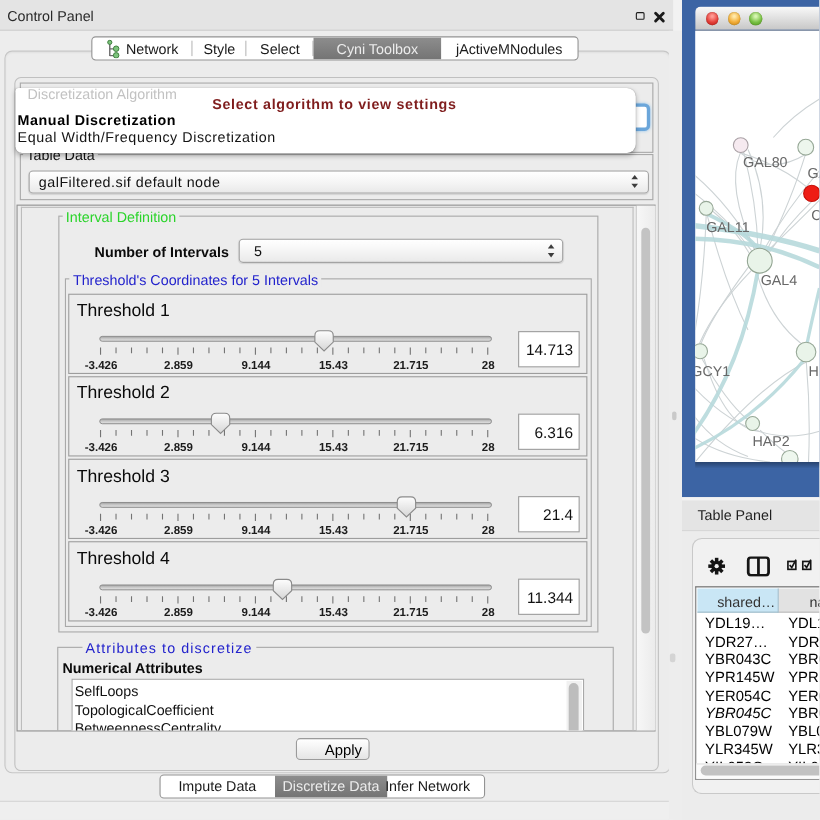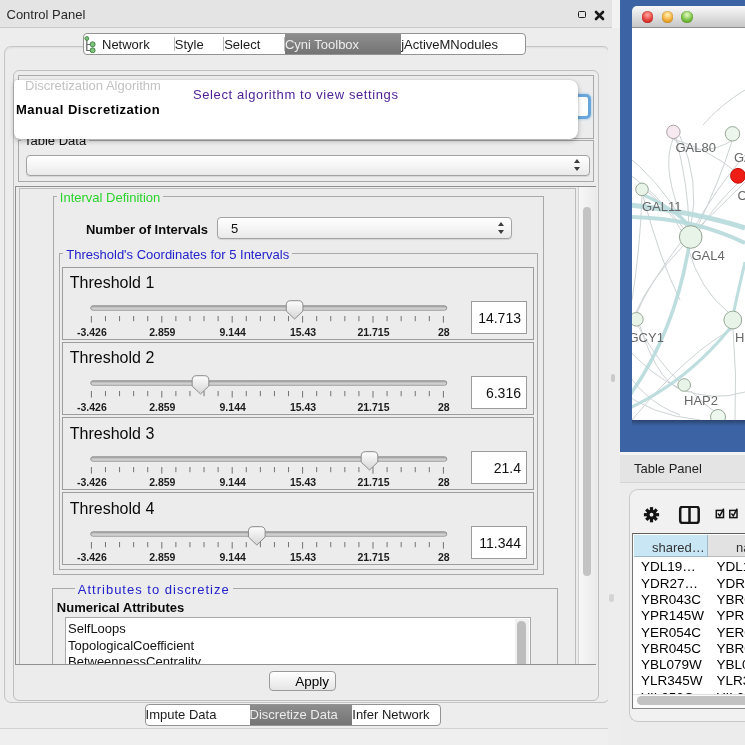--- a/index.html
+++ b/index.html
@@ -1,20 +1,20 @@
 <!DOCTYPE html>
 <html><head>
 <meta charset="utf-8">
 <style>
 html,body{margin:0;padding:0;}
 body{width:745px;height:745px;background:#ededed;font-family:"Liberation Sans",sans-serif;overflow:hidden;}
 #app{position:relative;width:745px;height:745px;}
 .abs{position:absolute;}
 .seg{position:absolute;display:flex;background:#fff;border:1px solid #939393;border-radius:4px;overflow:hidden;}
-.seg .s{display:flex;align-items:center;font-size:13px;color:#1a1a1a;white-space:nowrap;box-sizing:border-box;position:relative;}
+.seg .s{display:flex;align-items:center;justify-content:center;font-size:13px;color:#1a1a1a;white-space:nowrap;box-sizing:border-box;position:relative;}
 .seg .s .dv{position:absolute;right:0;top:3px;bottom:3px;width:1px;background:#b9b9b9;}
 
 .seg .sel{background:linear-gradient(#8d8d8d,#747474);color:#ececec;}
 .tb{border:1px solid #a9a9a9;}
 .tlabel{position:absolute;font-size:13px;background:#ececec;padding:0 3px;line-height:13px;}
 .combo{position:absolute;background:linear-gradient(#ffffff,#f4f4f4 55%,#e9e9e9);border:1px solid #a3a3a3;border-radius:4px;box-shadow:0 1px 1px rgba(0,0,0,.10);}
 .combo .ct{position:absolute;left:8px;top:0;bottom:0;display:flex;align-items:center;font-size:13px;color:#111;}
 .arr{position:absolute;width:0;height:0;border-left:3.5px solid transparent;border-right:3.5px solid transparent;}
 .au{border-bottom:4.5px solid #3c3c3c;}
 .ad{border-top:4.5px solid #3c3c3c;}
@@ -53,26 +53,28 @@
     <div class="s sel" style="width:120px;">Cyni Toolbox</div>
     <div class="s" style="width:127.3px;">jActiveMNodules</div>
   </div>
 
   <div class="abs tb" style="left:18.2px;top:75px;width:574.3px;height:62px;background:#ececec;"></div>
 
   <div class="abs" style="left:572px;top:94px;width:13px;height:19px;border:3px solid #6ba6da;border-radius:5px;background:#fff;box-shadow:0 0 3px #8cc0ea;"></div>
 
   <div class="abs" style="left:14.2px;top:80.3px;width:563.4px;height:58.5px;background:#fff;border-radius:3px 8px 8px 6px;box-shadow:0 2px 5px rgba(0,0,0,.28),0 0 1px rgba(0,0,0,.25);z-index:5;"></div>
   <div class="abs" style="left:25px;top:77.5px;font-size:13px;color:#c2c2c2;z-index:6;">Discretization Algorithm</div>
-  <div class="abs" style="left:193px;top:86.5px;font-size:13px;color:#4c1d95;z-index:6;letter-spacing:0.6px;">Select algorithm to view settings</div>
+  <div class="abs" style="left:193px;top:86.5px;font-size:13px;color:#7f1d1d;z-index:6;letter-spacing:0.6px;font-weight:bold;">Select algorithm to view settings</div>
   <div class="abs" style="left:16px;top:101.5px;font-size:13px;font-weight:bold;color:#000;z-index:6;letter-spacing:0.5px;">Manual Discretization</div>
+  <div class="abs" style="left:16px;top:117px;font-size:13px;color:#141414;z-index:6;letter-spacing:0.5px;">Equal Width/Frequency Discretization</div>
 
   <div class="abs tb" style="left:18.2px;top:140px;width:574.3px;height:40.4px;"></div>
   <div class="tlabel" style="left:21px;top:134px;color:#111;">Table Data</div>
   <div class="combo" style="left:26.3px;top:155px;width:561.7px;height:18.5px;">
+    <div class="ct" style="left:8px;letter-spacing:0.45px;">galFiltered.sif default node</div>
     <div class="arr au" style="right:9px;top:3px;"></div>
     <div class="arr ad" style="right:9px;top:11px;"></div>
   </div>
 
   <div class="abs" style="left:15.3px;top:185.8px;width:580.4px;height:479.5px;border:1px solid #909090;background:#ececec;box-sizing:border-box;"></div>
 
   <div class="abs" style="left:577.5px;top:186.8px;width:17.2px;height:477.5px;background:linear-gradient(90deg,#f7f7f7,#ebebeb);border-left:1px solid #cecece;"></div>
   <div class="abs" style="left:582.8px;top:207px;width:8px;height:369px;background:#c3c3c3;border-radius:4.5px;"></div>
 
   <div class="abs" style="left:16.3px;top:186.8px;width:560.7px;height:477.5px;overflow:hidden;" id="viewport">
@@ -432,21 +434,21 @@
     <div style="position:absolute;left:9px;top:2.8px;">YDL19…</div>
       <div style="position:absolute;left:84.5px;top:2.8px;">YDL1</div>
     <div style="position:absolute;left:9px;top:19.1px;">YDR27…</div>
       <div style="position:absolute;left:84.5px;top:19.1px;">YDR2</div>
     <div style="position:absolute;left:9px;top:35.4px;">YBR043C</div>
       <div style="position:absolute;left:84.5px;top:35.4px;">YBR0</div>
     <div style="position:absolute;left:9px;top:51.7px;">YPR145W</div>
       <div style="position:absolute;left:84.5px;top:51.7px;">YPR1</div>
     <div style="position:absolute;left:9px;top:68.0px;">YER054C</div>
       <div style="position:absolute;left:84.5px;top:68.0px;">YER0</div>
-    <div style="position:absolute;left:9px;top:84.3px;">YBR045C</div>
+    <div style="position:absolute;left:9px;top:84.3px;font-style:italic;">YBR045C</div>
       <div style="position:absolute;left:84.5px;top:84.3px;">YBR0</div>
     <div style="position:absolute;left:9px;top:100.6px;">YBL079W</div>
       <div style="position:absolute;left:84.5px;top:100.6px;">YBL0</div>
     <div style="position:absolute;left:9px;top:116.9px;">YLR345W</div>
       <div style="position:absolute;left:84.5px;top:116.9px;">YLR3</div>
     <div style="position:absolute;left:9px;top:133.2px;">YIL052C</div>
       <div style="position:absolute;left:84.5px;top:133.2px;">YIL0</div>
   </div>
   <div class="abs" style="left:633px;top:693.5px;width:112px;height:13px;background:#fbfbfb;border-top:1px solid #e0e0e0;"></div>
   <div class="abs" style="left:637px;top:695.5px;width:108px;height:9px;background:#c2c2c2;border-radius:5px 0 0 5px;"></div>

